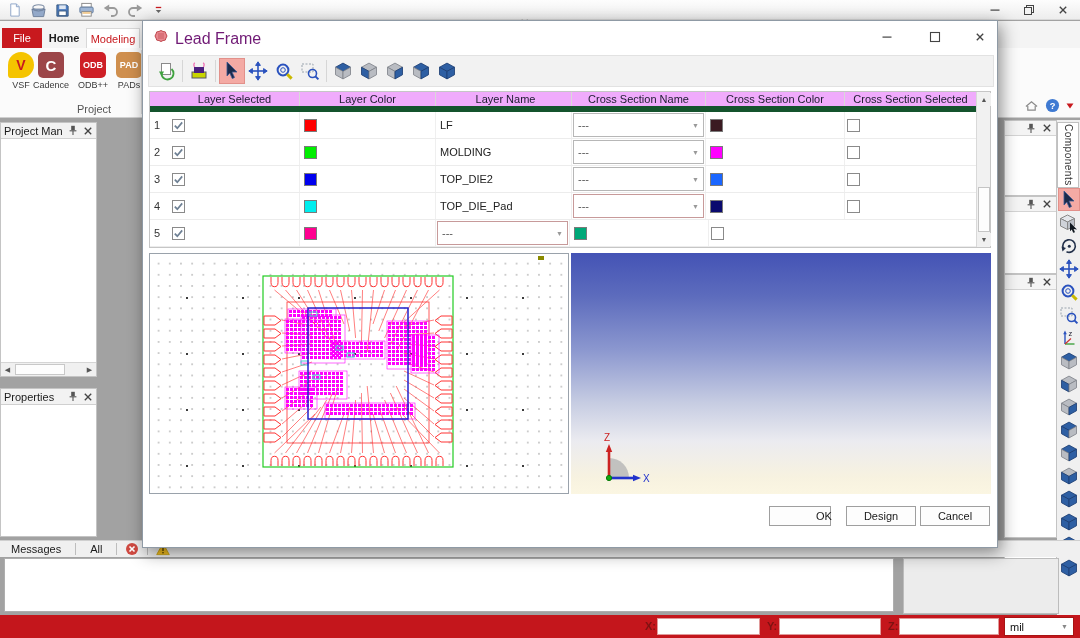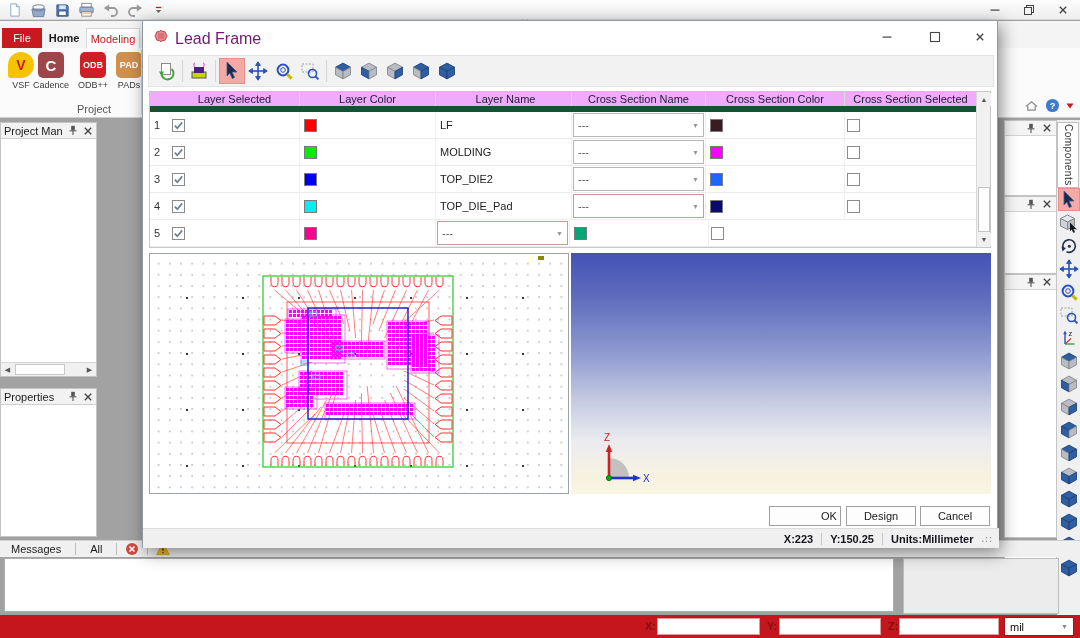--- a/index.html
+++ b/index.html
@@ -100,21 +100,21 @@
   
   #view2d { position:absolute; left:6px; top:232px; width:420px; height:241px; border:1px solid #9aa2ab; background-color:#fff;
     background-image:radial-gradient(circle,#3c3c3c 1.1px,transparent 1.3px),radial-gradient(circle,#cccccc 0.8px,transparent 1px);
     background-size:56px 56px,11.2px 11.2px; background-position:9px 16px,3px 4px; }
   #view3d { position:absolute; left:428px; top:232px; width:420px; height:241px;
     background:linear-gradient(180deg,#4453b5 0%,#5d6cbd 18%,#8b97cf 40%,#c6cce2 62%,#ebebf0 78%,#f7f2e0 93%,#fbf6e2 100%); }
   #axis-triad { position:absolute; left:16px; top:175px; }
 
   
   .dlg-btn { position:absolute; top:485px; height:20px; background:#fdfdfd; border:1px solid #9f9f9f; display:flex; align-items:center; justify-content:center; font-size:11px; color:#1a1a1a; }
-  #btn-ok { left:626px; width:72px;padding-left:48px; } #btn-reset { left:703px; width:70px; } #btn-cancel { left:777px; width:70px; }
+  #btn-ok { left:626px; width:62px;padding-left:48px; } #btn-reset { left:703px; width:70px; } #btn-cancel { left:777px; width:70px; }
   #dlg-status { position:absolute; left:0; top:507px; width:856px; height:20px; background:#f0f0f0; border-top:1px solid #dcdcdc; display:flex; align-items:center; justify-content:flex-end; gap:8px; padding-right:6px; font-weight:bold; color:#14141e; }
   .ssep { width:1px; height:12px; background:#c6c6c6; }
   #status-grip { color:#9a9a9a; font-size:9px; letter-spacing:1px; }
 </style>
 </head>
 <body>
 
 <div id="titlebar" class="abs">
   <div id="qat">
       <span class="qicon">
@@ -1498,21 +1498,13 @@
           <text x="56" y="54" font-size="10" fill="#2233cc" font-family="sans-serif">X</text>
           <circle cx="22" cy="50" r="2.6" fill="#11aa11" stroke="#067a06"></circle>
         </svg>
       </div>
   </div>
 
   <div class="dlg-btn" id="btn-ok">OK</div>
   <div class="dlg-btn" id="btn-reset">Design</div>
   <div class="dlg-btn" id="btn-cancel">Cancel</div>
 
-  <div id="dlg-status">
-    <span>X:223</span>
-    <span class="ssep"></span>
-    <span>Y:150.25</span>
-    <span class="ssep"></span>
-    <span>Units:Millimeter</span>
-    <span id="status-grip">.::</span>
-  </div>
 </div>
 
 </body></html>

